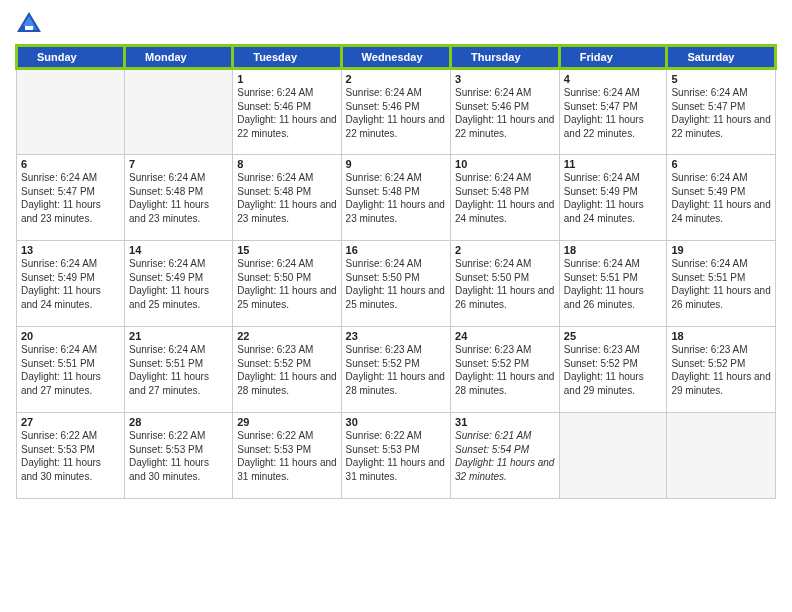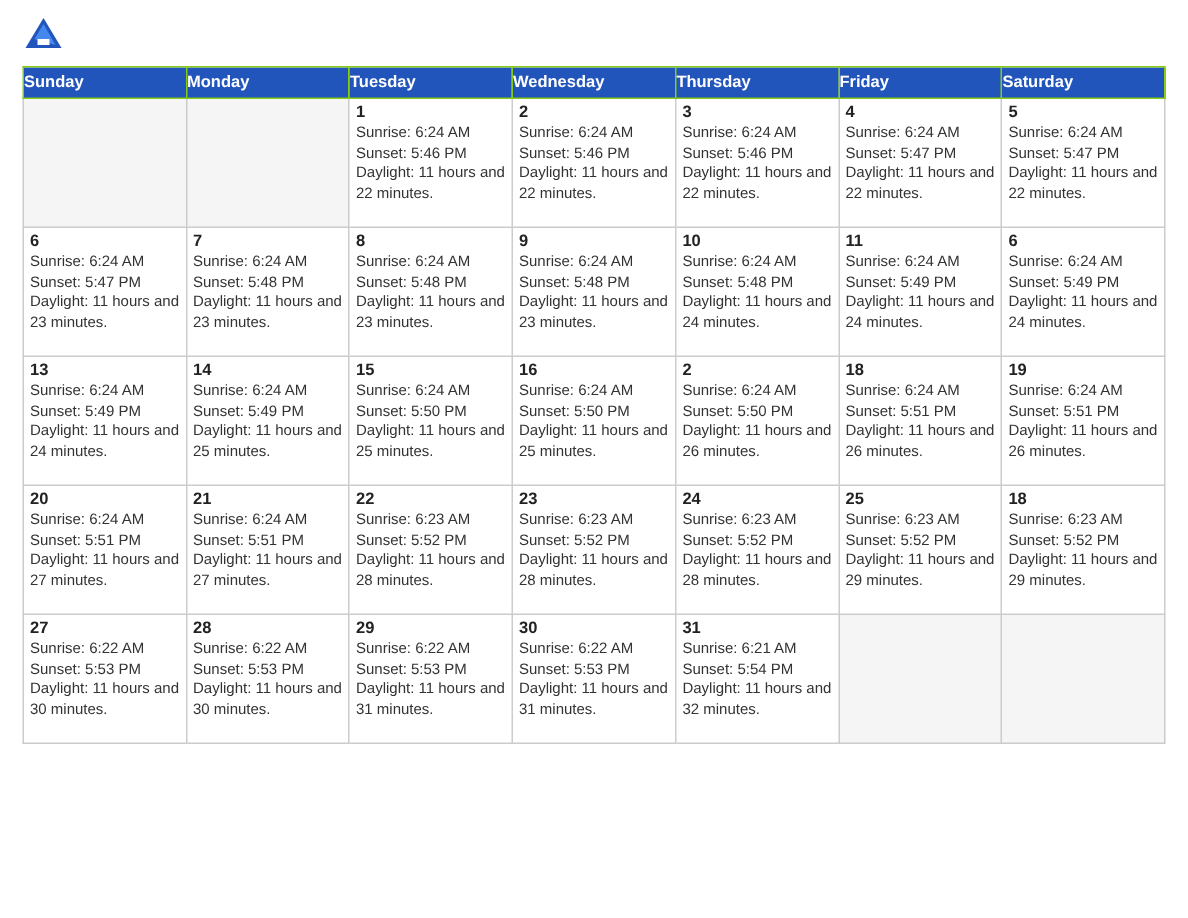--- a/index.html
+++ b/index.html
@@ -61,23 +61,23 @@
     .calendar {
       width: 100%;
       border-collapse: collapse;
       border: 1px solid #ccc;
     }
     .calendar th {
       background-color: #2255bb;
       color: #fff;
       font-size: 11px;
       font-weight: bold;
-      padding: 4px 0;
+      padding: 4px 19px;
       text-align: left;
-      border: 1px solid #84cc16;
+      border: 3px solid #84cc16;
     }
     .calendar td {
       vertical-align: top;
       border: 1px solid #ccc;
       padding: 3px 4px;
       width: 110px;
       height: 86px;
       background: #fff;
     }
     .calendar td.empty {
@@ -317,21 +317,21 @@
 Daylight: 11 hours and 31 minutes.</div>
           </td>
           <td>
             <span class="day-num">30</span>
             <div class="day-info" style="white-space: pre-line;">Sunrise: 6:22 AM
 Sunset: 5:53 PM
 Daylight: 11 hours and 31 minutes.</div>
           </td>
           <td>
             <span class="day-num">31</span>
-            <div class="day-info" style="white-space: pre-line;">Sunrise: 6:21 AM
+            <div class="day-info" style="white-space: pre-line; font-style: italic;">Sunrise: 6:21 AM
 Sunset: 5:54 PM
 Daylight: 11 hours and 32 minutes.</div>
           </td>
           <td class="empty"></td>
           <td class="empty"></td>
         </tr>
       </tbody>
   </table>
 </div>
 

